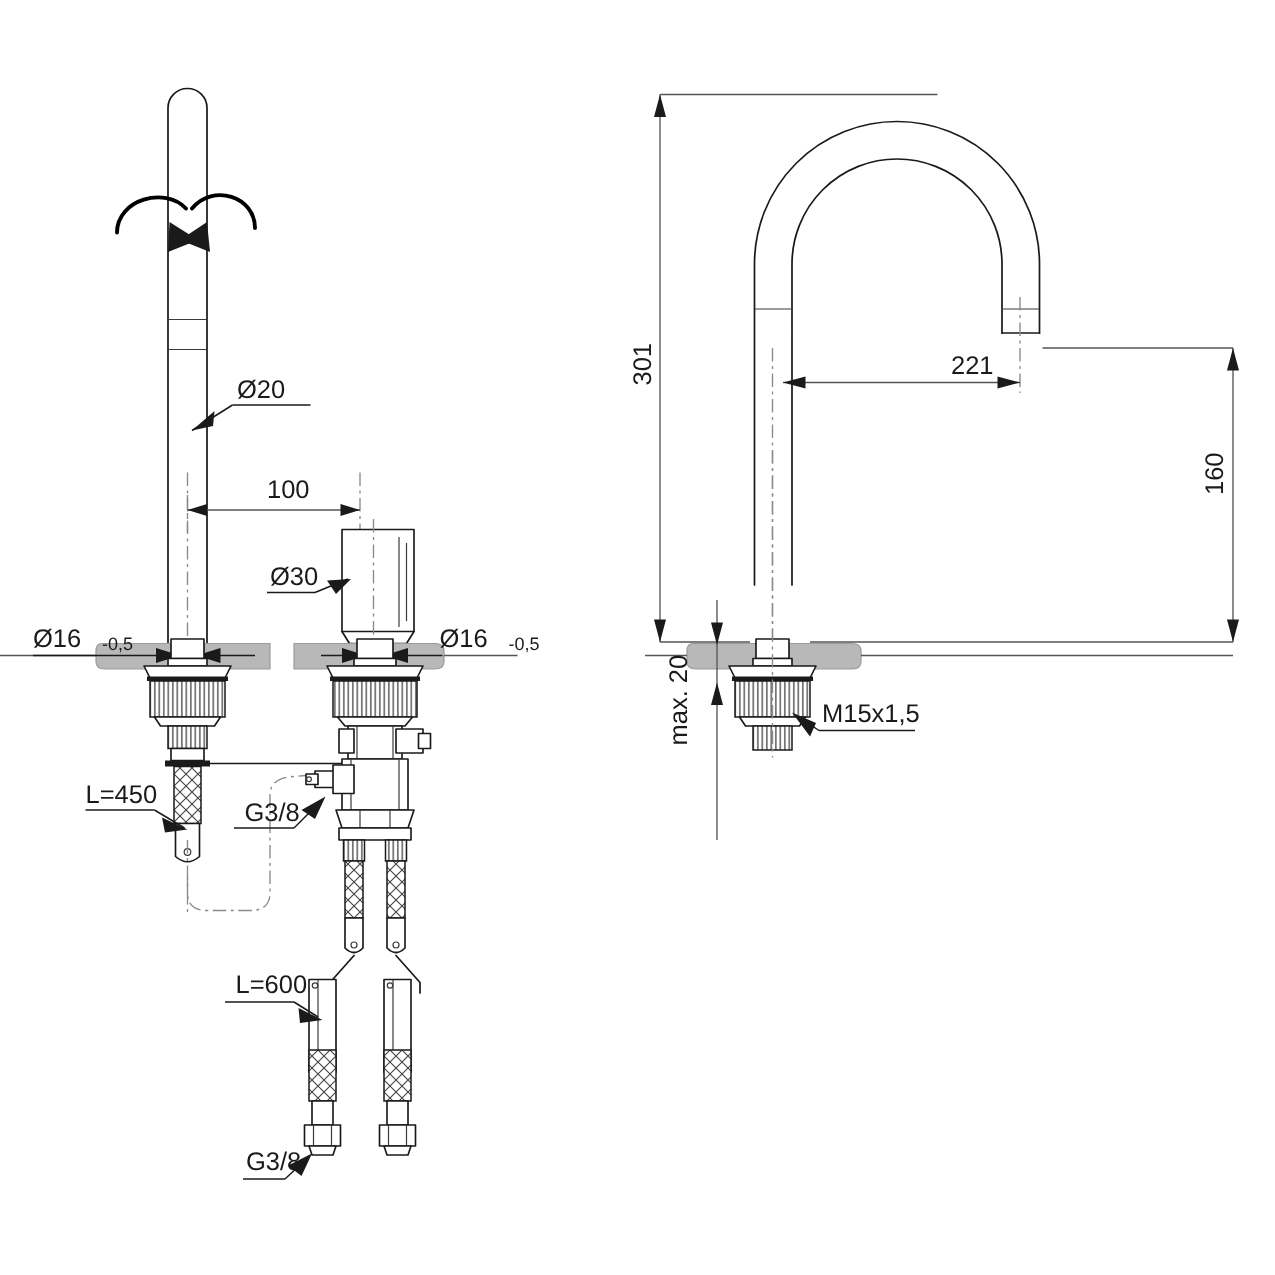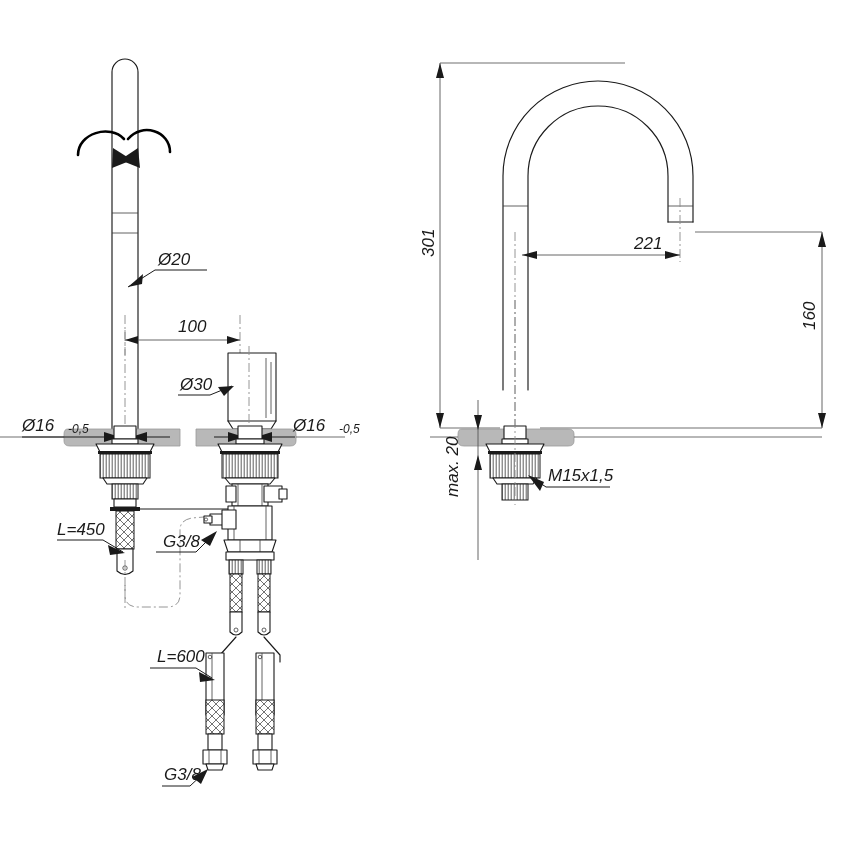--- a/index.html
+++ b/index.html
@@ -12,21 +12,20 @@
     width: 850px;
     height: 850px;
     font-family: "Liberation Sans", sans-serif;
     overflow: hidden;
   }
   #drawing-root {
     position: relative;
     width: 850px;
     height: 850px;
     background: #ffffff;
-    font-style: italic;
   }
   svg#tech-drawing {
     display: block;
     width: 850px;
     height: 850px;
   }
   text {
     font-family: "Liberation Sans", sans-serif;
     fill: #1a1a1a;
   }

